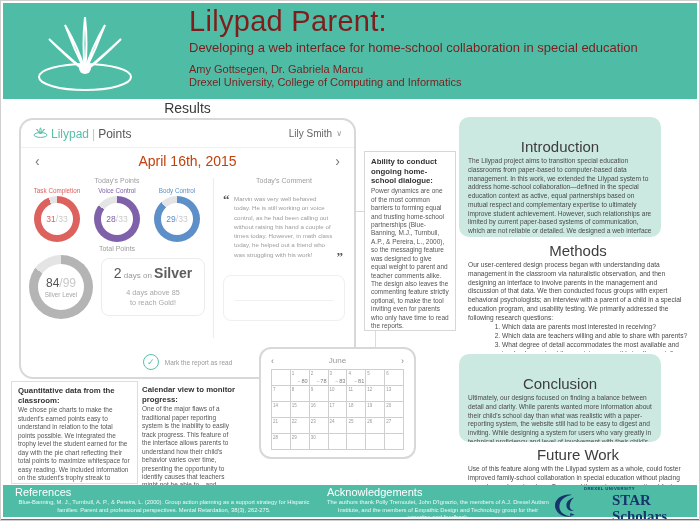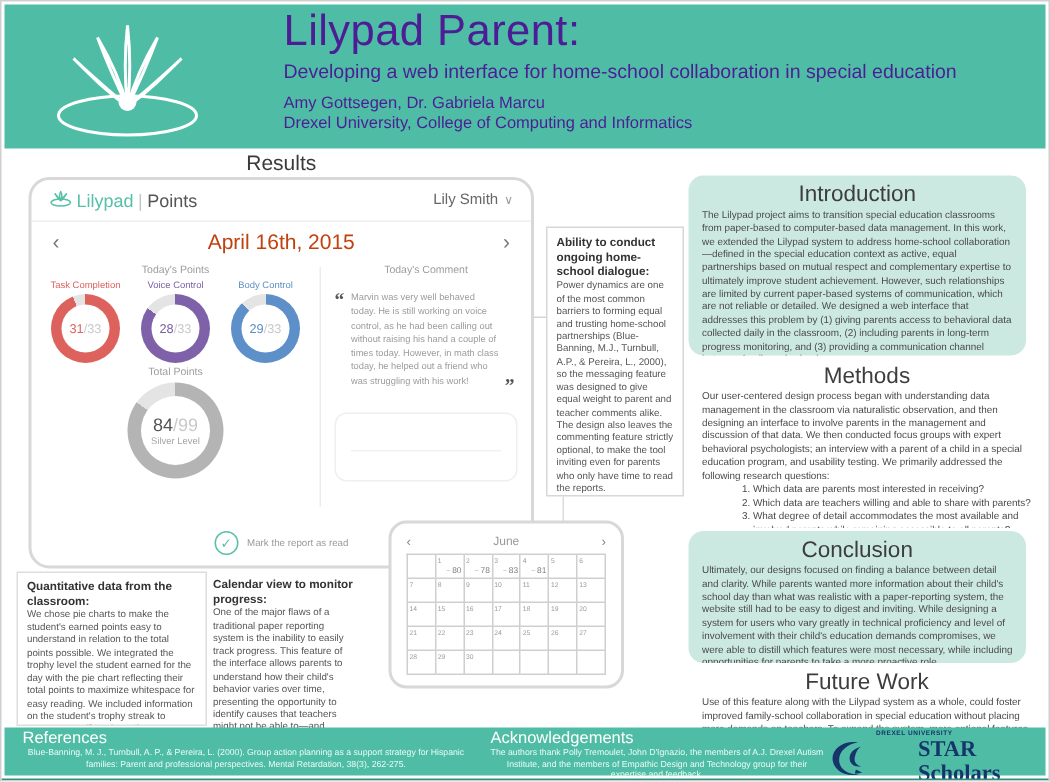--- a/index.html
+++ b/index.html
@@ -1,21 +1,21 @@
 <!DOCTYPE html>
 <html><head>
 <meta charset="utf-8">
 <style>
   html,body{margin:0;padding:0;background:#e9e9e9;}
   .poster{position:relative;width:700px;height:521px;background:#fff;overflow:hidden;
           font-family:"Liberation Sans",sans-serif;border:1px solid #cfcfcf;box-sizing:border-box;}
   .poster *{box-sizing:border-box;}
 
   
-  .header{position:absolute;left:2px;top:2px;width:694px;height:96px;background:#4fbda6;color:#4c1d95;}
+  .header{position:absolute;left:2px;top:2px;width:694px;height:96px;background:#4fbda6;color:#7f1d1d;}
   .lotus{position:absolute;left:26px;top:8px;}
   .header-text{position:absolute;left:186px;top:3px;}
   .title{font-size:29px;font-weight:300;letter-spacing:.3px;line-height:1.1;}
   .subtitle{font-size:13px;font-weight:300;margin-top:2px;}
   .authors{font-size:11px;margin-top:8px;}
   .affiliation{font-size:11px;margin-top:1px;}
 
   
   .results-heading{position:absolute;left:18px;top:99px;width:337px;text-align:center;
                    font-size:14px;color:#3a3a3a;}
@@ -80,22 +80,22 @@
   .conn-v{position:absolute;left:374px;top:300px;width:1px;height:47px;background:#dcdcdc;}
 
   
   .ann{position:absolute;font-size:6.5px;color:#565656;line-height:1.3;overflow:hidden;background:#fff;}
   .ann-title{font-size:7.8px;font-weight:bold;color:#333;margin-bottom:1px;line-height:1.25;}
   .ann-dialogue{left:363px;top:150px;width:92px;height:180px;border:1px solid #d7d7d7;padding:5px 6px;}
   .ann-quant{left:10px;top:380px;width:127px;height:103px;border:1px solid #ddd;padding:4px 6px;}
   .ann-calview{left:140px;top:382px;width:97px;height:118px;padding:2px 1px;}
 
   
-  .section-box{position:absolute;left:458px;width:225px;background:#cce9e1;border-radius:10px;
-               padding:2px 9px;overflow:hidden;}
+  .section-box{position:absolute;left:458px;width:202px;background:#cce9e1;border-radius:10px;
+               padding:19px 9px;overflow:hidden;}
   .section-plain{position:absolute;left:458px;width:238px;padding:0 9px;overflow:hidden;}
   .sec-intro{top:116px;height:120px;}
   .sec-methods{top:239px;height:112px;}
   .sec-conclusion{top:353px;height:88px;}
   .sec-future{top:443px;height:74px;}
   .section-heading{text-align:center;font-size:15px;color:#3d3d3d;font-weight:300;margin:2px 0 2px;}
   .section-body{font-size:6.6px;color:#4a4a4a;line-height:1.33;}
   .q-list{margin:1px 0 0 0;padding-left:34px;}
   .q-list li{font-size:6.6px;color:#4a4a4a;line-height:1.33;}
 
@@ -201,20 +201,27 @@
           </div>
         </div>
         <div class="sec-label">Total Points</div>
         <div class="total-row">
           <div class="donut big" style="background: conic-gradient(rgb(180, 180, 180) 0deg, rgb(180, 180, 180) 85%, rgb(228, 228, 228) 85%, rgb(228, 228, 228) 100%);">
             <div class="donut-hole"></div>
             <div class="donut-text">
               <div><span class="val">84</span><span class="denom">/99</span></div>
               <div class="total-sub">Silver Level</div>
             </div>
+          </div>
+          <div class="streak-card">
+            <div class="streak-top">
+              <span class="num">2</span><span> days on </span><span class="lvl">Silver</span>
+            </div>
+            <div class="streak-note">4 days above 85
+to reach Gold!</div>
           </div>
         </div>
       </div>
       <div class="v-div"></div>
       <div class="tab-right">
         <div class="sec-label">Today's Comment</div>
         <div class="quote-wrap">
           <span class="qmark open">“</span>
           <div class="comment-text">Marvin was very well behaved today. He is still working on voice control, as he had been calling out without raising his hand a couple of times today. However, in math class today, he helped out a friend who was struggling with his work!</div>
           <span class="qmark close">”</span>

